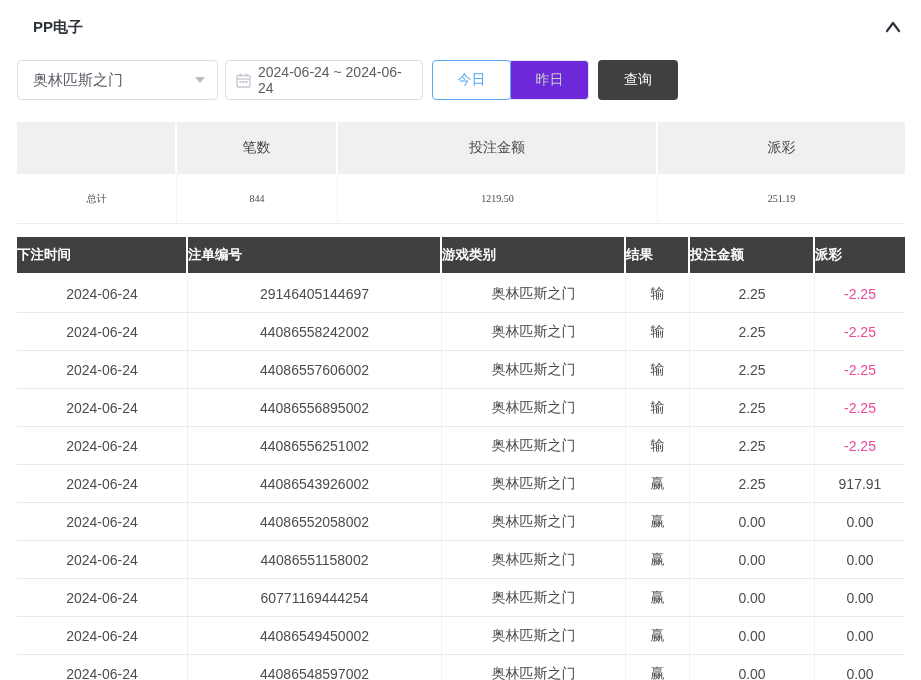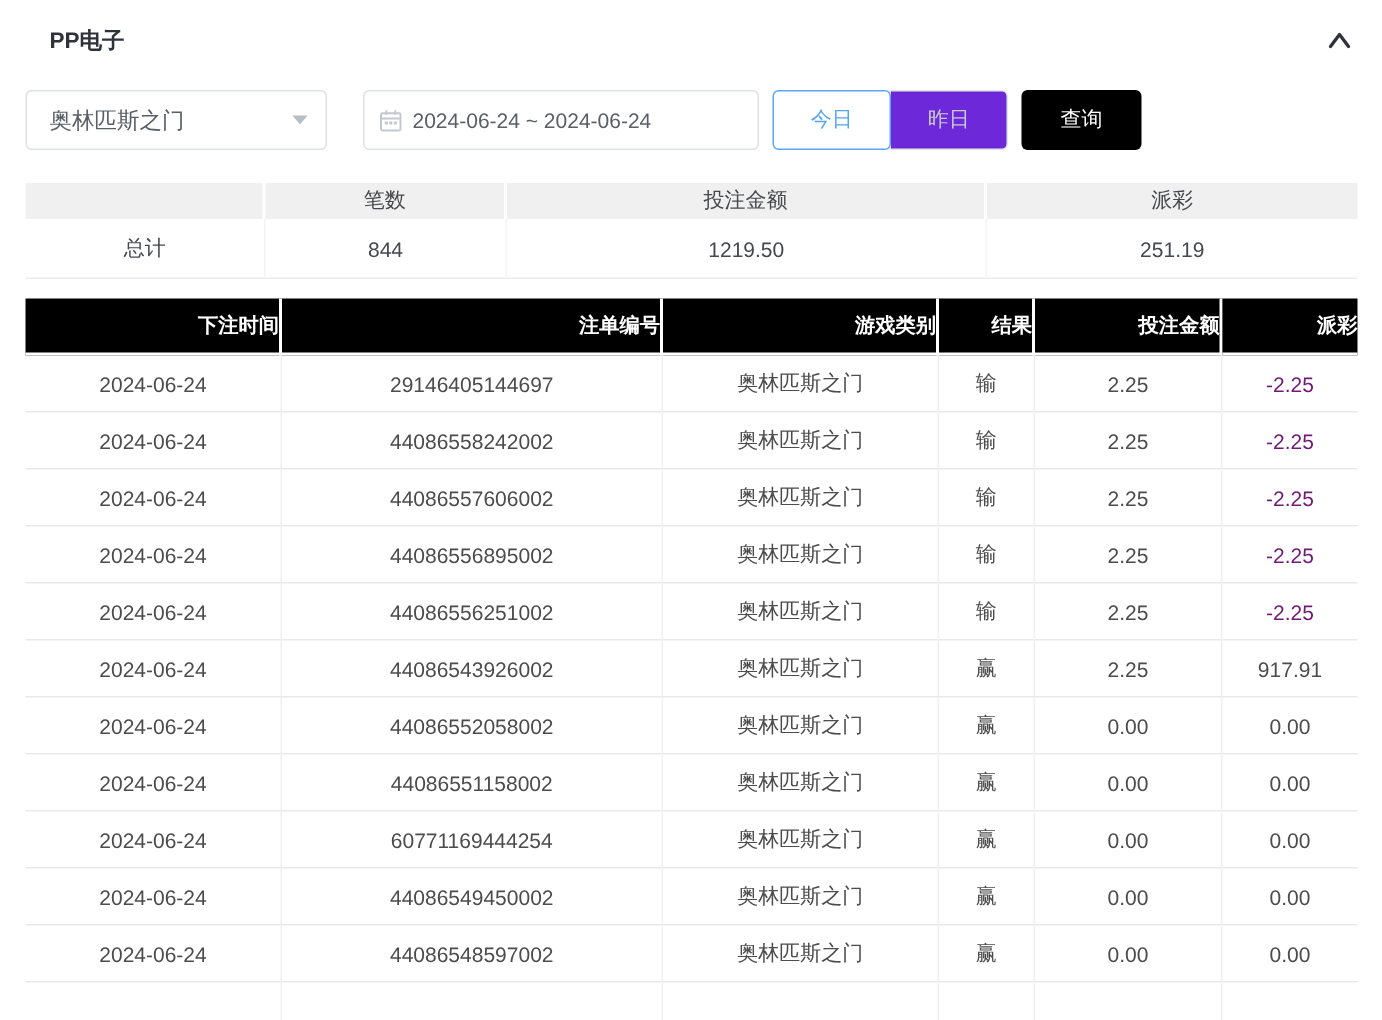--- a/index.html
+++ b/index.html
@@ -23,70 +23,70 @@
     width: 201px; height: 40px; border: 1px solid #dcdfe6; border-radius: 4px;
     display: flex; align-items: center; justify-content: space-between;
     padding: 0 12px 0 15px; font-size: 15px; color: #5a5e66; cursor: pointer; background: #fff;
   }
   .caret-down {
     width: 0; height: 0;
     border-left: 5px solid transparent; border-right: 5px solid transparent;
     border-top: 6px solid #b7bcc5;
   }
   .date-box {
-    margin-left: 24px; width: 264px; height: 40px; border: 1px solid #dcdfe6; border-radius: 4px;
+    margin-left: 7px; width: 198px; height: 40px; border: 1px solid #dcdfe6; border-radius: 4px;
     display: flex; align-items: center; padding: 0 10px; font-size: 14px; color: #5a5e66;
     cursor: pointer; background: #fff;
   }
   .date-box svg { margin-right: 7px; flex: none; }
   .btn-group { display: flex; margin-left: 9px; }
   .qbtn {
     height: 40px; width: 79px; background: #6d28d9; border: 1px solid #e4e7ed;
     color: #c8cbd1; font-size: 14px; cursor: pointer; margin-left: -1px; padding: 0;
     font-family: inherit;
   }
   .qbtn:first-child { margin-left: 0; border-radius: 4px 0 0 4px; }
   .qbtn:last-child { border-radius: 0 4px 4px 0; }
   .qbtn.active {
     border: 1px solid #5ba8ef; color: #57a7ee; border-radius: 4px;
     position: relative; z-index: 1; background: #fff;
   }
   .search-btn {
     margin-left: 9px; width: 80px; height: 40px; border: none; border-radius: 4px;
-    background: #000000; color: #fff; font-size: 14px; cursor: pointer; font-family: inherit;
+    background: #404040; color: #fff; font-size: 14px; cursor: pointer; font-family: inherit;
   }
 
   
   table { border-collapse: separate; border-spacing: 0; table-layout: fixed; width: 888px; }
   .summary-table { margin-top: 22px; }
   .summary-table th {
-    background: #f0f0f0; height: 24px; font-weight: normal; font-size: 14px; color: #45484d;
+    background: #f0f0f0; height: 52px; font-weight: normal; font-size: 14px; color: #45484d;
     text-align: center; border-right: 2px solid #fff; padding: 0;
   }
   .summary-table th:last-child { border-right: none; }
   .summary-table td {
-    height: 40px; text-align: center; font-size: 14px; color: #45484d;
-    border-bottom: 1px solid #ececec; border-right: 1px solid #f4f4f5; padding: 0;
+    height: 50px; text-align: center; font-size: 10px; color: #45484d;
+    border-bottom: 1px solid #ececec; border-right: 1px solid #f4f4f5; padding: 0; font-family: Liberation Serif, serif;
   }
   .summary-table td:last-child { border-right: none; }
 
   
   .main-table { margin-top: 13px; }
   .main-table th {
-    background: #000000; color: #ffffff; font-weight: bold; font-size: 13.5px;
-    height: 38px; text-align: right; padding: 0;
+    background: #404040; color: #ffffff; font-weight: bold; font-size: 13.5px;
+    height: 38px; text-align: left; padding: 0;
     border-right: 2px solid #fff; border-bottom: 2px solid #fff;
   }
   .main-table th:last-child { border-right: none; }
   .main-table td {
     height: 38px; text-align: center; font-size: 14px; color: #4c4c4c; padding: 0;
     border-bottom: 1px solid #e9e9eb; border-right: 1px solid #f0f0f1;
   }
   .main-table td:last-child { border-right: none; }
-  .main-table td.neg { color: #701a75; }
+  .main-table td.neg { color: #ec4899; }
   .main-table .partial-row td { height: 38px; border-bottom: none; }
 </style>
 </head>
 <body>
 
 <div class="panel">
 
   <div class="panel-header">
     <h2 class="panel-title">PP电子</h2>
     <span class="collapse-btn">

